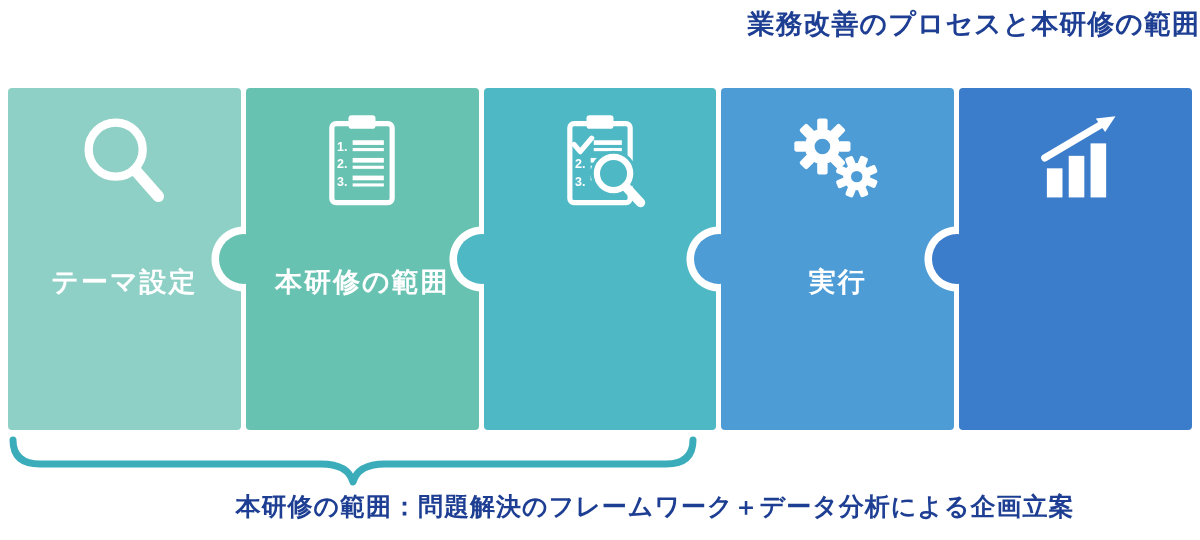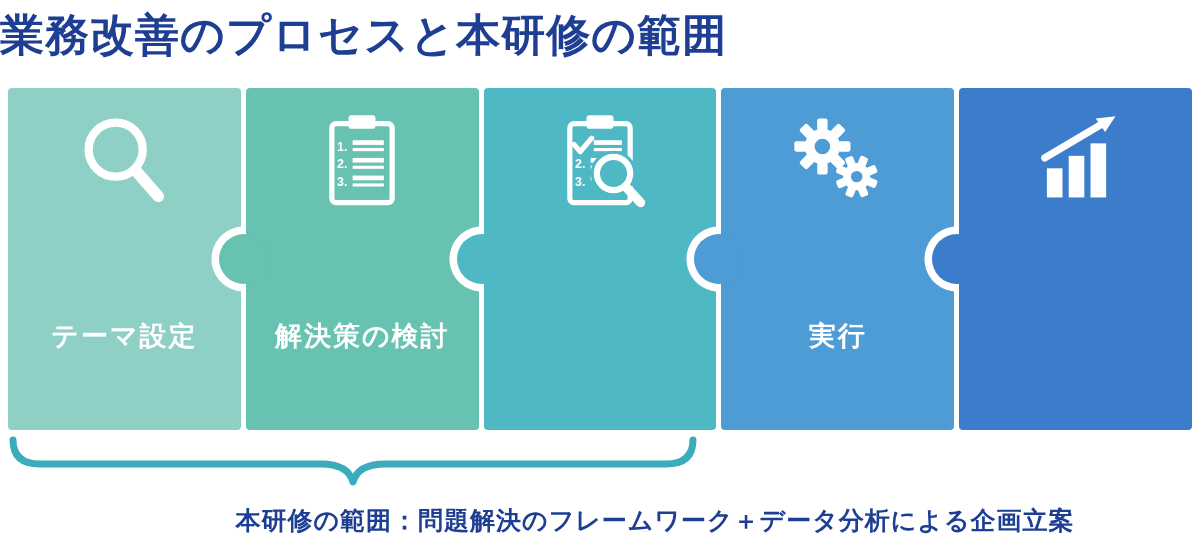--- a/index.html
+++ b/index.html
@@ -5,22 +5,22 @@
   html,body{margin:0;padding:0;background:#fff;}
   .stage{
     position:relative;
     width:1200px;height:540px;
     background:#fff;
     overflow:hidden;
     font-family:"Liberation Sans","DejaVu Sans",sans-serif;
   }
   .title{
     position:absolute;top:6px;left:0;width:100%;
-    text-align:left;
-    font-size:44px;font-weight:bold;
+    text-align:right;
+    font-size:27px;font-weight:bold;
     color:var(--c,#1d3e92);
     letter-spacing:1px;
   }
   .flow{
     position:absolute;left:8px;top:88px;
     width:1184px;height:342px;
     display:flex;gap:5px;
   }
   .piece{
     position:relative;
@@ -40,39 +40,39 @@
     position:absolute;left:-27px;top:50%;
     width:50px;height:50px;margin-top:-25px;
     border-radius:50%;
     background:var(--c,#7cc);
   }
   .icon-box{
     height:112px;margin-top:16px;
     display:flex;align-items:center;justify-content:center;
   }
   .step-label{
-    margin-top:102px;
+    margin-top:48px;
     font-size:27px;font-weight:bold;
     color:#ffffff;
     letter-spacing:2px;
     white-space:nowrap;
   }
   .brace{
     position:absolute;left:8px;top:436px;
     width:690px;height:50px;
   }
   .brace path{
     fill:none;
     stroke:var(--c,#3aacba);
     stroke-width:7;
     stroke-linecap:round;
     stroke-linejoin:round;
   }
   .scope-caption{
-    position:absolute;top:504px;left:0;
+    position:absolute;top:490px;left:0;
     width:100%;box-sizing:border-box;
     padding-left:110px;
     text-align:center;
     font-size:25px;font-weight:bold;
     color:var(--c,#1d3e92);
     letter-spacing:1px;
     white-space:nowrap;
   }
   svg text{font-family:"Liberation Sans","DejaVu Sans",sans-serif;}
 </style>
@@ -104,21 +104,21 @@
           <rect x="41" y="31" width="30" height="4.5" fill="#fff"></rect>
           <rect x="41" y="38.5" width="30" height="3" fill="#fff"></rect>
           <text x="26" y="58" font-size="12" font-weight="bold" fill="#fff">2.</text>
           <rect x="41" y="48" width="30" height="4.5" fill="#fff"></rect>
           <rect x="41" y="55.5" width="30" height="3" fill="#fff"></rect>
           <text x="26" y="75" font-size="12" font-weight="bold" fill="#fff">3.</text>
           <rect x="41" y="65" width="30" height="4.5" fill="#fff"></rect>
           <rect x="41" y="72.5" width="30" height="3" fill="#fff"></rect>
         </svg>
       </div>
-      <div class="step-label">解決策の検討</div>
+      <div class="step-label">本研修の範囲</div>
     </div>
 
     <div class="piece has-notch has-tab" style="--c: #4eb8c4;">
       <div class="icon-box">
         <svg width="104" height="104" viewBox="0 0 100 100">
           <rect x="21" y="15" width="58" height="76" rx="4" fill="none" stroke="#fff" stroke-width="5"></rect>
           <rect x="37" y="7" width="26" height="13" rx="3" fill="#fff"></rect>
           <path d="M25 35 l6 7 l11 -13" stroke="#fff" stroke-width="5" fill="none" stroke-linecap="round" stroke-linejoin="round"></path>
           <rect x="44" y="31" width="27" height="4.5" fill="#fff"></rect>
           <rect x="44" y="38.5" width="27" height="3" fill="#fff"></rect>

